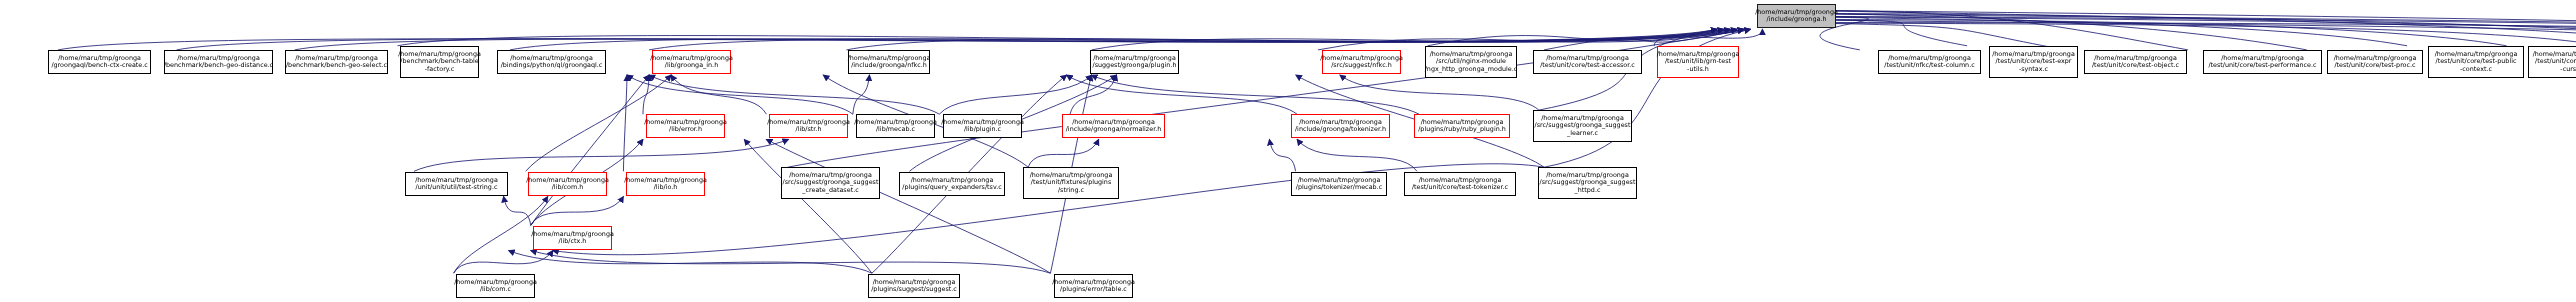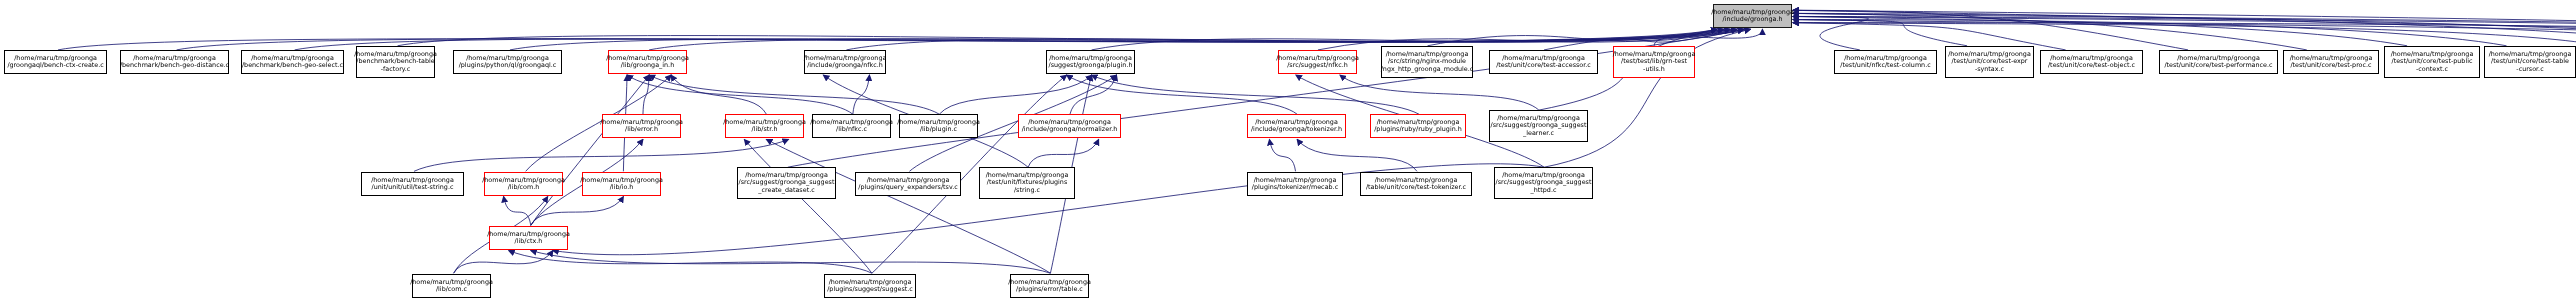--- a/index.html
+++ b/index.html
@@ -15,20 +15,21 @@
     position:absolute;
     box-sizing:border-box;
     background:var(--node-fill,#ffffff);
     border:0.7px solid var(--node-border,#000000);
     color:var(--text,#000000);
     display:flex;flex-direction:column;align-items:center;justify-content:center;
     text-align:center;
     font-size:6.4px;
     cursor:pointer;
     z-index:2;
+    margin-left:44px;
   }
   .node .ln{white-space:nowrap;line-height:7.5px;}
   .node.red{border:0.9px solid var(--red-border,#ff0000);}
   .node.root{background:var(--root-fill,#bfbfbf);border:0.9px solid #1a1a1a;}
   path.edge{stroke:var(--edge,#191970);stroke-width:1.6;fill:none;}
 </style>
 </head>
 <body>
 
 <div id="canvas">
@@ -121,50 +122,50 @@
       <div class="ln">/home/maru/tmp/groonga</div>
       <div class="ln">/benchmark/bench-geo-select.c</div>
     </div>
     <div class="node " style="left: 356px; top: 46px; width: 79px; height: 32px;">
       <div class="ln">/home/maru/tmp/groonga</div>
       <div class="ln">/benchmark/bench-table</div>
       <div class="ln">-factory.c</div>
     </div>
     <div class="node " style="left: 453px; top: 50px; width: 109px; height: 24px;">
       <div class="ln">/home/maru/tmp/groonga</div>
-      <div class="ln">/plugins/python/ql/groongaql.c</div>
+      <div class="ln">/bindings/python/ql/groongaql.c</div>
     </div>
     <div class="node red" style="left: 608px; top: 50px; width: 79px; height: 24px;">
       <div class="ln">/home/maru/tmp/groonga</div>
       <div class="ln">/lib/groonga_in.h</div>
     </div>
     <div class="node " style="left: 804px; top: 50px; width: 82px; height: 24px;">
       <div class="ln">/home/maru/tmp/groonga</div>
       <div class="ln">/include/groonga/nfkc.h</div>
     </div>
     <div class="node " style="left: 1046px; top: 50px; width: 89px; height: 24px;">
       <div class="ln">/home/maru/tmp/groonga</div>
       <div class="ln">/suggest/groonga/plugin.h</div>
     </div>
     <div class="node red" style="left: 1278px; top: 50px; width: 79px; height: 24px;">
       <div class="ln">/home/maru/tmp/groonga</div>
       <div class="ln">/src/suggest/nfkc.h</div>
     </div>
     <div class="node " style="left: 1381px; top: 46px; width: 92px; height: 32px;">
       <div class="ln">/home/maru/tmp/groonga</div>
-      <div class="ln">/src/string/nginx-module</div>
+      <div class="ln">/src/util/nginx-module</div>
       <div class="ln">/ngx_http_groonga_module.c</div>
     </div>
     <div class="node " style="left: 1489px; top: 50px; width: 109px; height: 24px;">
       <div class="ln">/home/maru/tmp/groonga</div>
       <div class="ln">/test/unit/core/test-accessor.c</div>
     </div>
     <div class="node red" style="left: 1613px; top: 46px; width: 82px; height: 32px;">
       <div class="ln">/home/maru/tmp/groonga</div>
-      <div class="ln">/test/test/lib/grn-test</div>
+      <div class="ln">/test/unit/lib/grn-test</div>
       <div class="ln">-utils.h</div>
     </div>
     <div class="node " style="left: 1834px; top: 50px; width: 103px; height: 24px;">
       <div class="ln">/home/maru/tmp/groonga</div>
       <div class="ln">/test/unit/nfkc/test-column.c</div>
     </div>
     <div class="node " style="left: 1945px; top: 46px; width: 89px; height: 32px;">
       <div class="ln">/home/maru/tmp/groonga</div>
       <div class="ln">/test/unit/core/test-expr</div>
       <div class="ln">-syntax.c</div>
@@ -194,21 +195,21 @@
     <div class="node red" style="left: 602px; top: 114px; width: 79px; height: 24px;">
       <div class="ln">/home/maru/tmp/groonga</div>
       <div class="ln">/lib/error.h</div>
     </div>
     <div class="node red" style="left: 725px; top: 114px; width: 79px; height: 24px;">
       <div class="ln">/home/maru/tmp/groonga</div>
       <div class="ln">/lib/str.h</div>
     </div>
     <div class="node " style="left: 812px; top: 114px; width: 79px; height: 24px;">
       <div class="ln">/home/maru/tmp/groonga</div>
-      <div class="ln">/lib/nfkc.c</div>
+      <div class="ln">/lib/mecab.c</div>
     </div>
     <div class="node " style="left: 899px; top: 114px; width: 79px; height: 24px;">
       <div class="ln">/home/maru/tmp/groonga</div>
       <div class="ln">/lib/plugin.c</div>
     </div>
     <div class="node red" style="left: 1018px; top: 114px; width: 103px; height: 24px;">
       <div class="ln">/home/maru/tmp/groonga</div>
       <div class="ln">/include/groonga/normalizer.h</div>
     </div>
     <div class="node red" style="left: 1247px; top: 114px; width: 99px; height: 24px;">
@@ -249,21 +250,21 @@
       <div class="ln">/home/maru/tmp/groonga</div>
       <div class="ln">/test/unit/fixtures/plugins</div>
       <div class="ln">/string.c</div>
     </div>
     <div class="node " style="left: 1247px; top: 172px; width: 96px; height: 24px;">
       <div class="ln">/home/maru/tmp/groonga</div>
       <div class="ln">/plugins/tokenizer/mecab.c</div>
     </div>
     <div class="node " style="left: 1360px; top: 172px; width: 112px; height: 24px;">
       <div class="ln">/home/maru/tmp/groonga</div>
-      <div class="ln">/table/unit/core/test-tokenizer.c</div>
+      <div class="ln">/test/unit/core/test-tokenizer.c</div>
     </div>
     <div class="node " style="left: 1494px; top: 167px; width: 99px; height: 32px;">
       <div class="ln">/home/maru/tmp/groonga</div>
       <div class="ln">/src/suggest/groonga_suggest</div>
       <div class="ln">_httpd.c</div>
     </div>
     <div class="node red" style="left: 489px; top: 226px; width: 79px; height: 24px;">
       <div class="ln">/home/maru/tmp/groonga</div>
       <div class="ln">/lib/ctx.h</div>
     </div>

